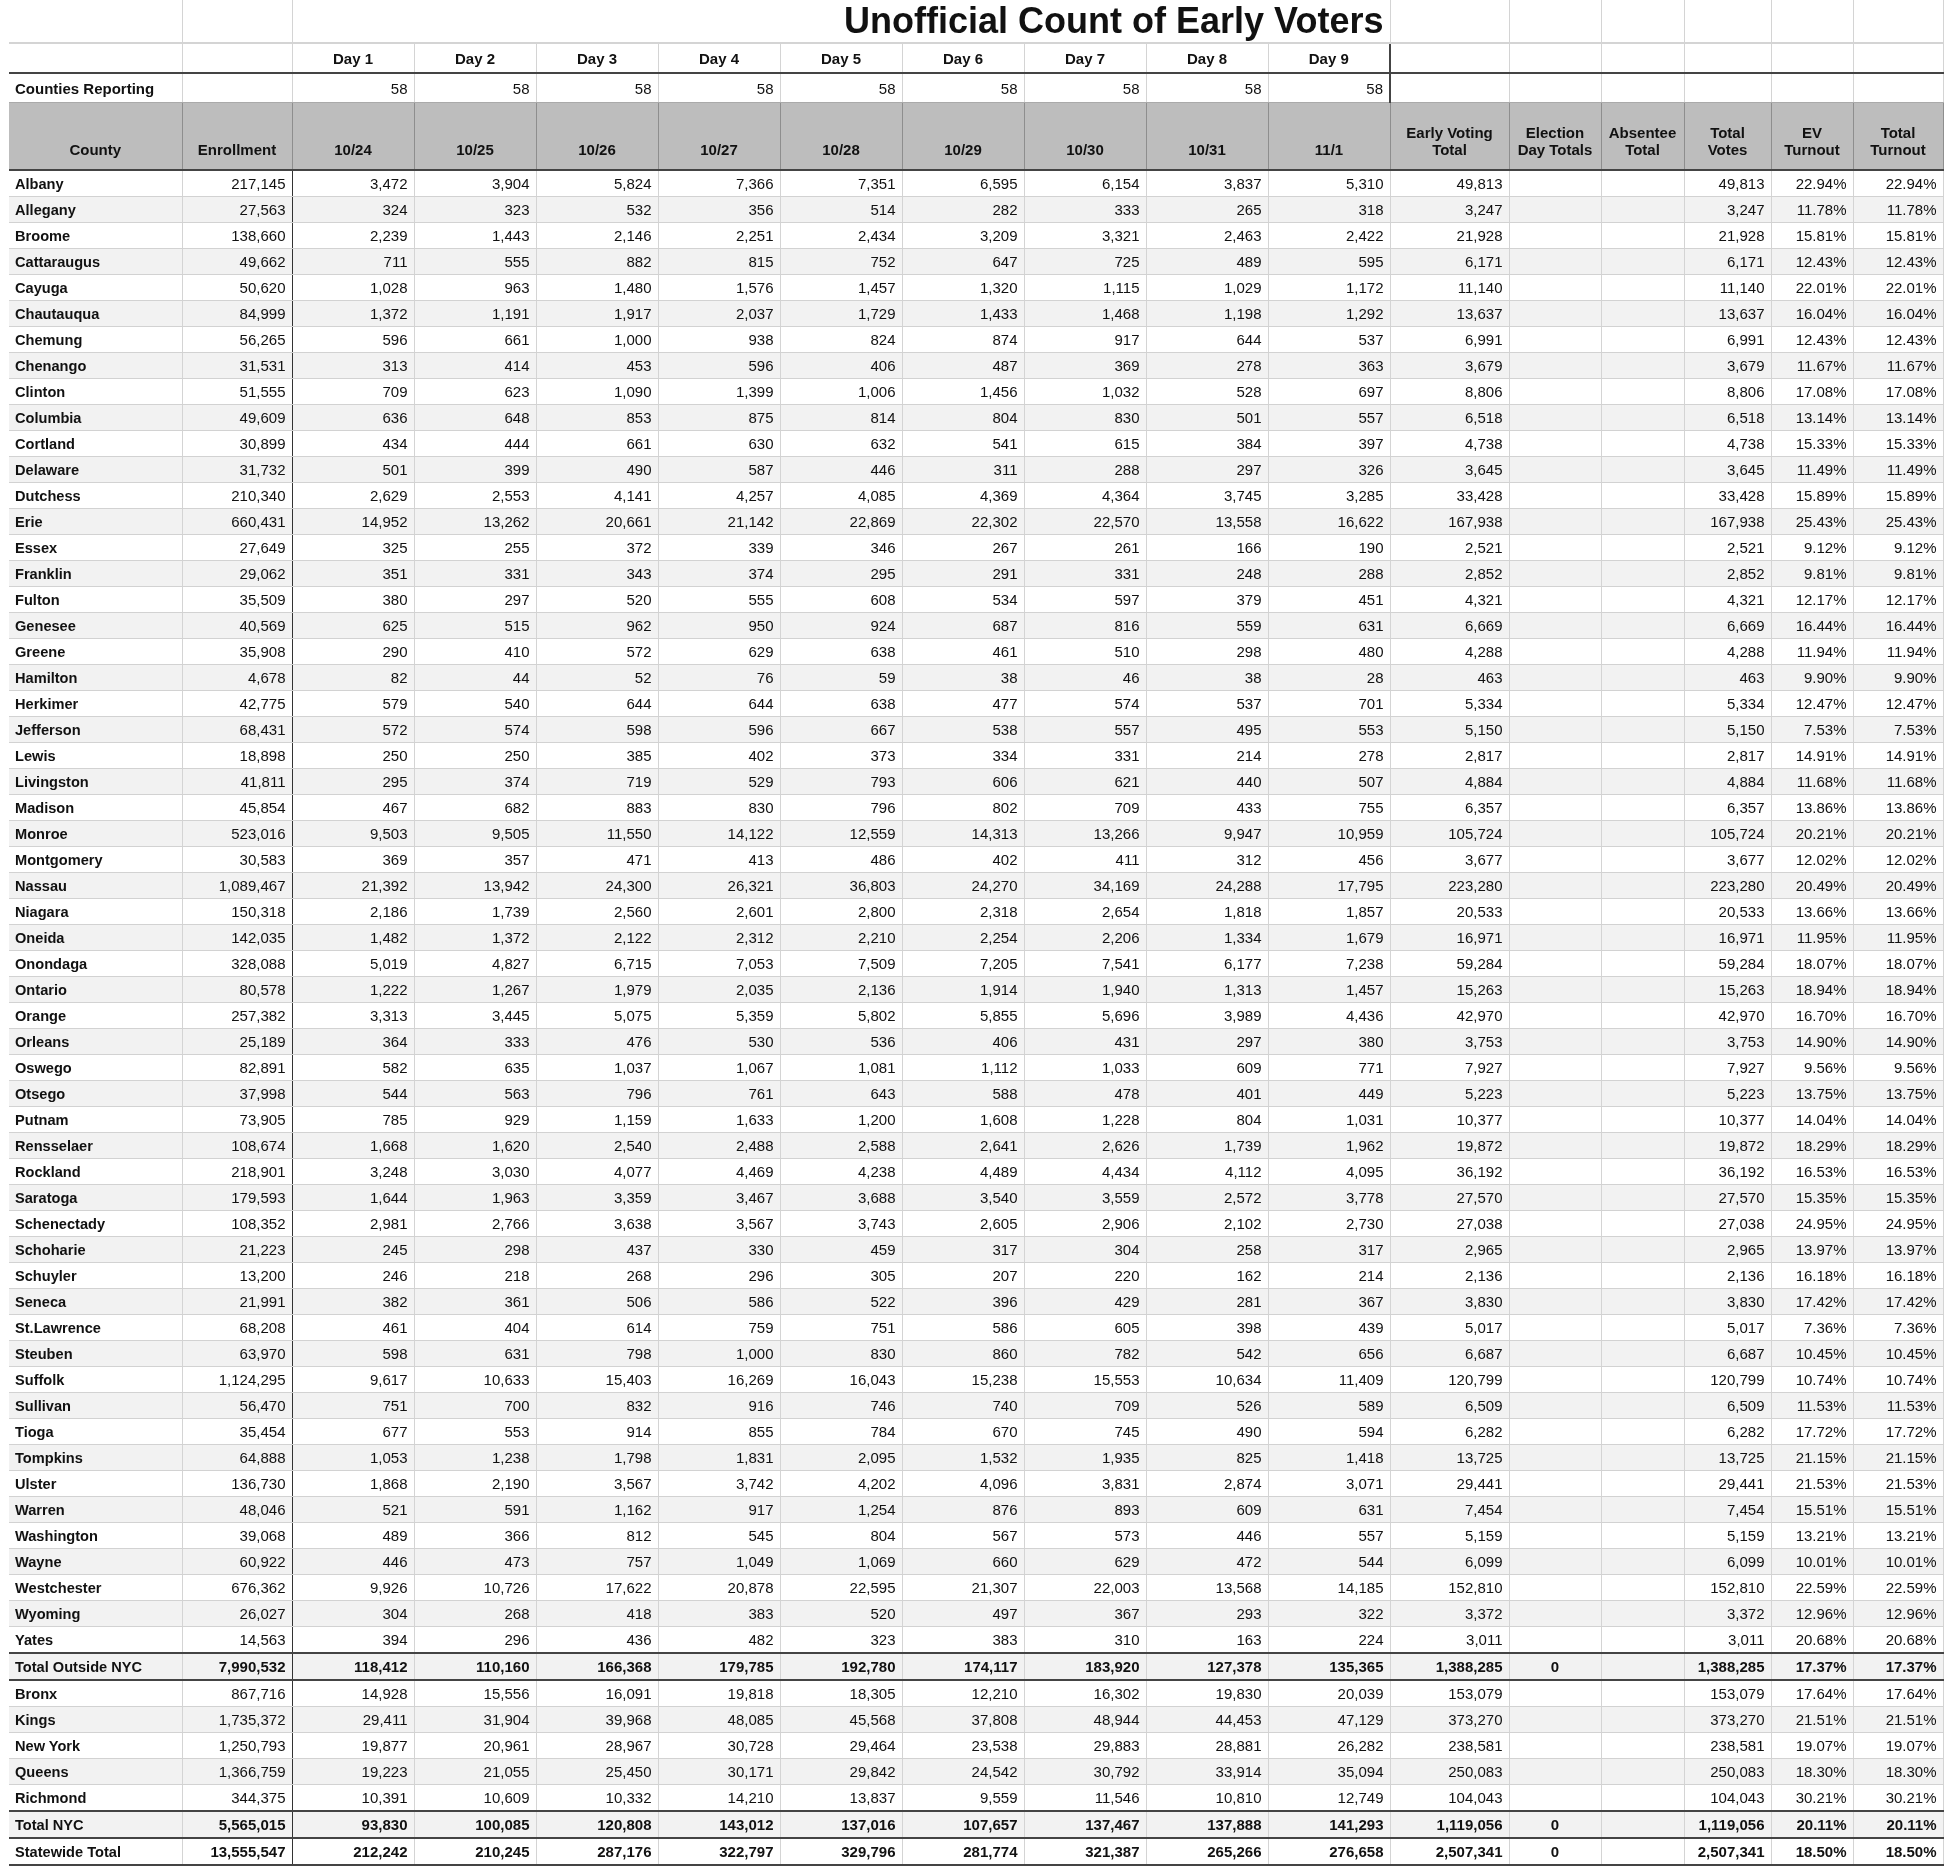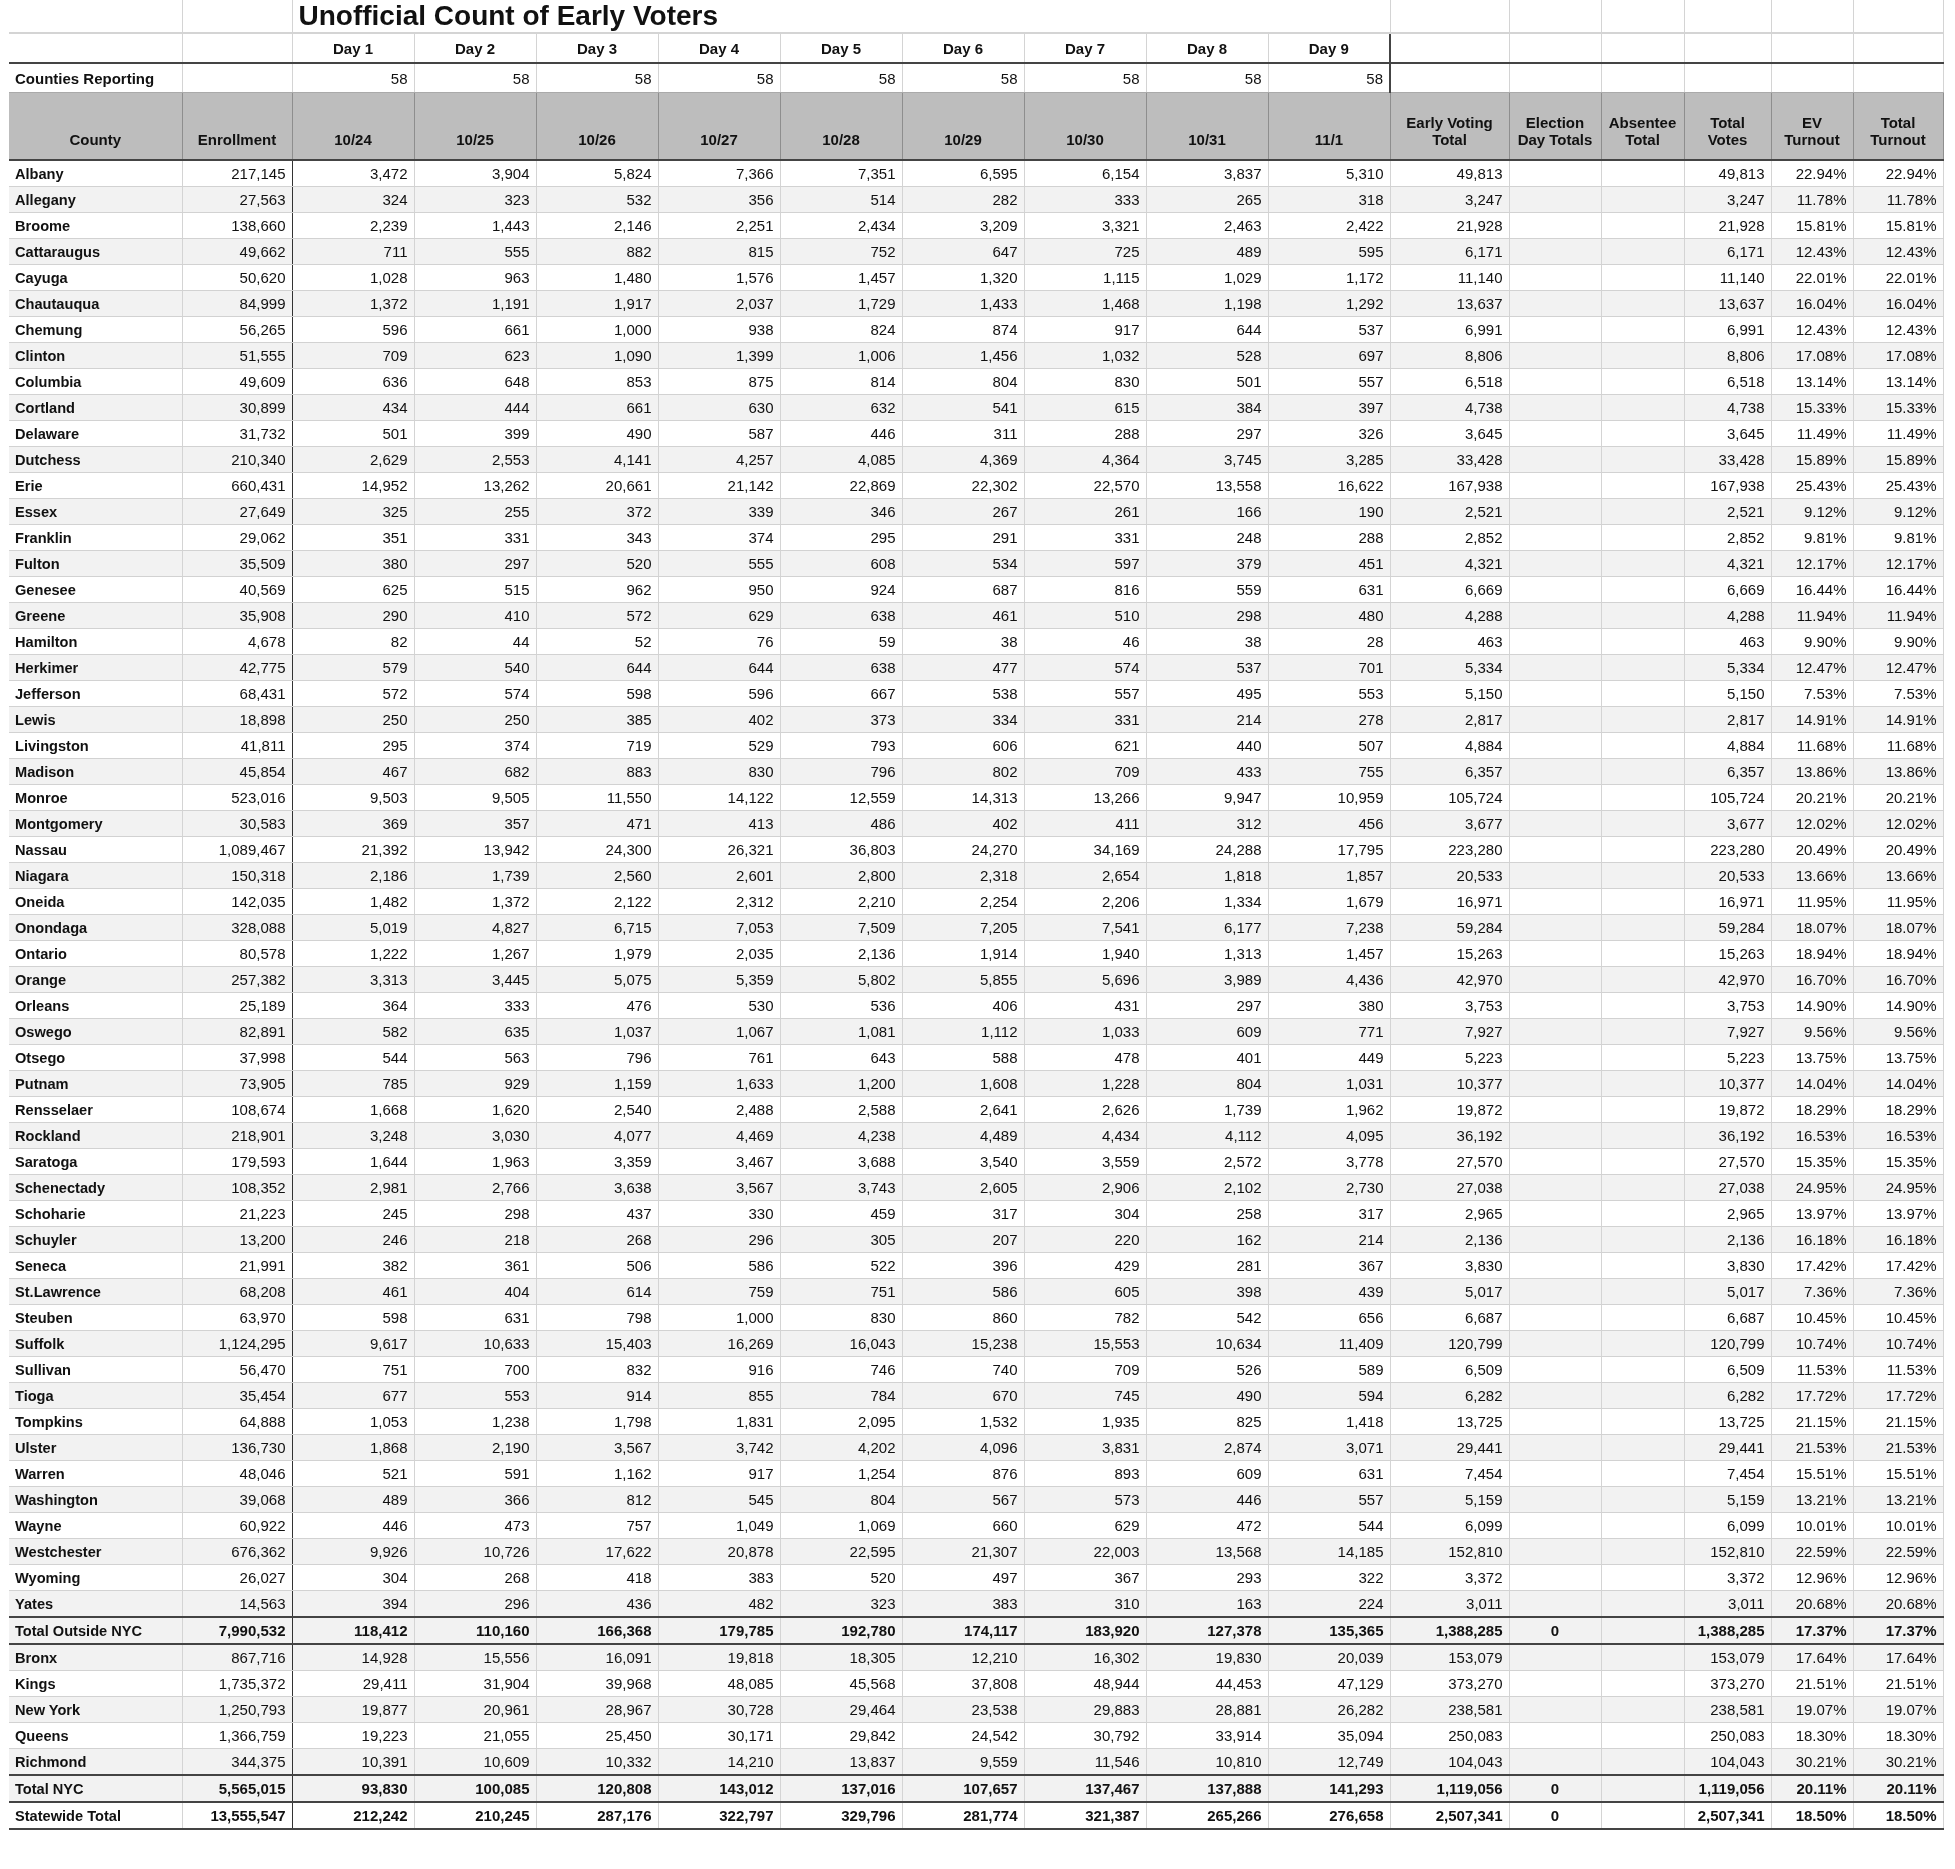--- a/index.html
+++ b/index.html
@@ -1,21 +1,21 @@
 <!DOCTYPE html>
 <html style="font-size:8px"><head>
 <meta charset="utf-8">
 <style>
   html, body { margin: 0; padding: 0; background: #ffffff; }
   body { width: 1955px; height: 1870px; overflow: hidden; font-family: "Liberation Sans", sans-serif; color: #111; }
   .sheet { position: absolute; left: 9px; top: 0; width: 1945px; }
   table { border-collapse: collapse; table-layout: fixed; }
   td, th { padding: 0 6px; height: 26px; font-size: 15px; white-space: nowrap; overflow: hidden; border-right: 1px solid #d4d4d4; }
   .title-row td { height: 31px; border-bottom: 2px solid #d4d4d4; }
-  .title { font-size: 28px; font-weight: bold; text-align: left; position: relative; }
+  .title { font-size: 36px; font-weight: bold; text-align: right; position: relative; }
   .days-row td { height: 28px; border-bottom: 2.5px solid #444; }
   .days-row .day { font-weight: bold; text-align: center; border-top: 2px solid #444; border-right: 1px solid #d4d4d4; }
   .days-row .day.last { border-right: 2px solid #444; }
   .rep-row td { height: 28px; text-align: right; border-bottom: 1.5px solid #aaa; margin-top: 19px; }
   .rep-row td.label { text-align: left; font-weight: bold; }
   .hdr-row th { background: #bdbdbd; height: 55px; vertical-align: bottom; font-weight: bold; text-align: center; padding-bottom: 11px; border-bottom: 2.5px solid #444; border-right: 1px solid #8e8e8e; line-height: 1.15; }
   .hdr-row th.left { text-align: center; }
   .num { text-align: right; }
   .county { text-align: left; font-weight: bold; font-size: 14.6px; }
   tbody tr td { height: 25px; border-bottom: 1.5px solid #d2d2d2; }
@@ -247,20 +247,39 @@
           <td class="num">644</td>
           <td class="num">537</td>
           <td class="num">6,991</td>
           <td class="ctr"></td>
           <td class="num"></td>
           <td class="num">6,991</td>
           <td class="num">12.43%</td>
           <td class="num">12.43%</td>
         </tr>
         <tr>
+          <td class="county">Chenango</td>
+          <td class="num enr">31,531</td>
+          <td class="num">313</td>
+          <td class="num">414</td>
+          <td class="num">453</td>
+          <td class="num">596</td>
+          <td class="num">406</td>
+          <td class="num">487</td>
+          <td class="num">369</td>
+          <td class="num">278</td>
+          <td class="num">363</td>
+          <td class="num">3,679</td>
+          <td class="ctr"></td>
+          <td class="num"></td>
+          <td class="num">3,679</td>
+          <td class="num">11.67%</td>
+          <td class="num">11.67%</td>
+        </tr>
+        <tr>
           <td class="county">Clinton</td>
           <td class="num enr">51,555</td>
           <td class="num">709</td>
           <td class="num">623</td>
           <td class="num">1,090</td>
           <td class="num">1,399</td>
           <td class="num">1,006</td>
           <td class="num">1,456</td>
           <td class="num">1,032</td>
           <td class="num">528</td>

